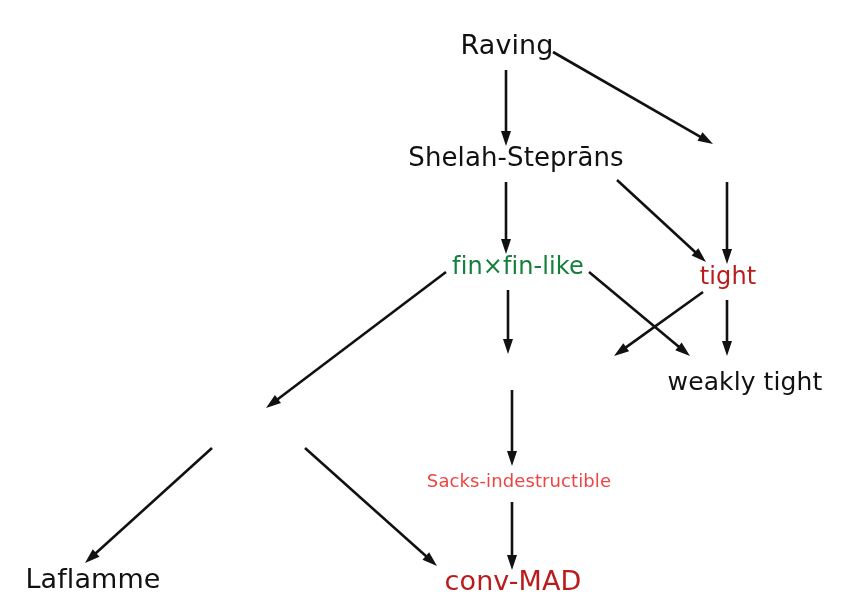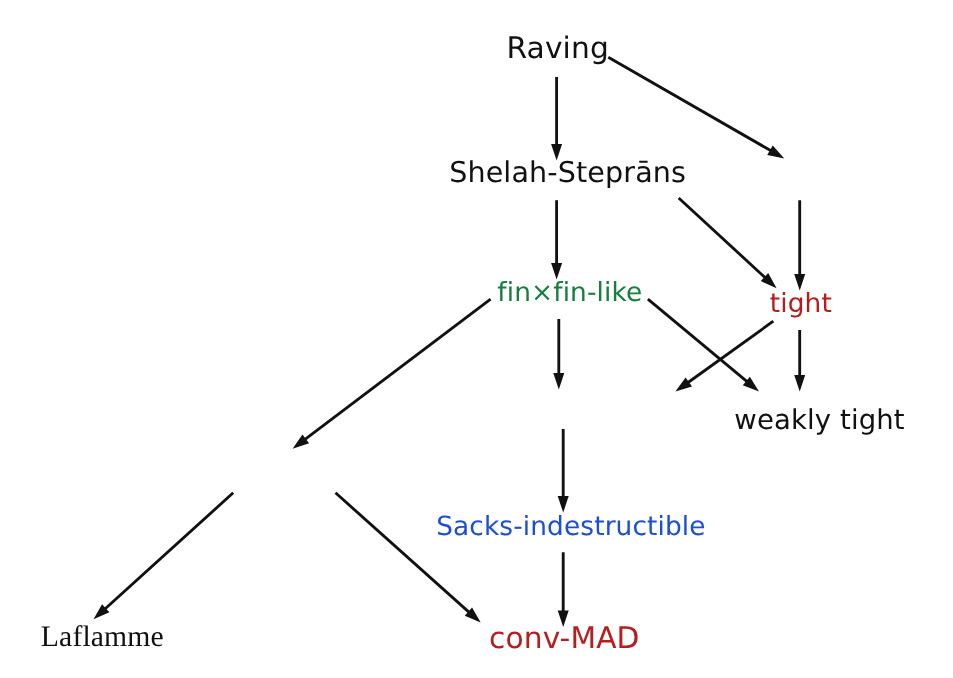--- a/index.html
+++ b/index.html
@@ -113,18 +113,18 @@
         <polygon class="arrow-head" fill="#111111" points="437,566 422.4846268678779,559.7307143281496 429.1492728974126,552.2753475832465"></polygon>
       </g>
     </svg>
 
   <div id="node-layer">
       <div class="node-label" style="left: 506px; top: 58px; font-size: 27px; color: rgb(17, 17, 17);">Raving</div>
       <div class="node-label" style="left: 515px; top: 170px; font-size: 26px; color: rgb(17, 17, 17);">Shelah-Steprāns</div>
       <div class="node-label" style="left: 517px; top: 278px; font-size: 24px; color: #15803d;">fin×fin-like</div>
       <div class="node-label" style="left: 727px; top: 288px; font-size: 24px; color: #b91c1c;">tight</div>
       <div class="node-label" style="left: 744px; top: 380px; font-size: 25px; color: rgb(17, 17, 17); margin-top: 14px;">weakly tight</div>
-      <div class="node-label" style="left: 518px; top: 490px; font-size: 24px; color: #1d4ed8;">Sacks-indestructible</div>
-      <div class="node-label" style="left: 92px; top: 592px; font-size: 27px; color: rgb(17, 17, 17); font-family: Liberation Serif, serif;">Laflamme</div>
+      <div class="node-label" style="left: 518px; top: 490px; font-size: 18px; color: #ef4444;">Sacks-indestructible</div>
+      <div class="node-label" style="left: 92px; top: 592px; font-size: 27px; color: rgb(17, 17, 17);">Laflamme</div>
       <div class="node-label" style="left: 512px; top: 594px; font-size: 27px; color: #b91c1c;">conv-MAD</div>
     </div>
 
 </div>
 
 </body></html>

